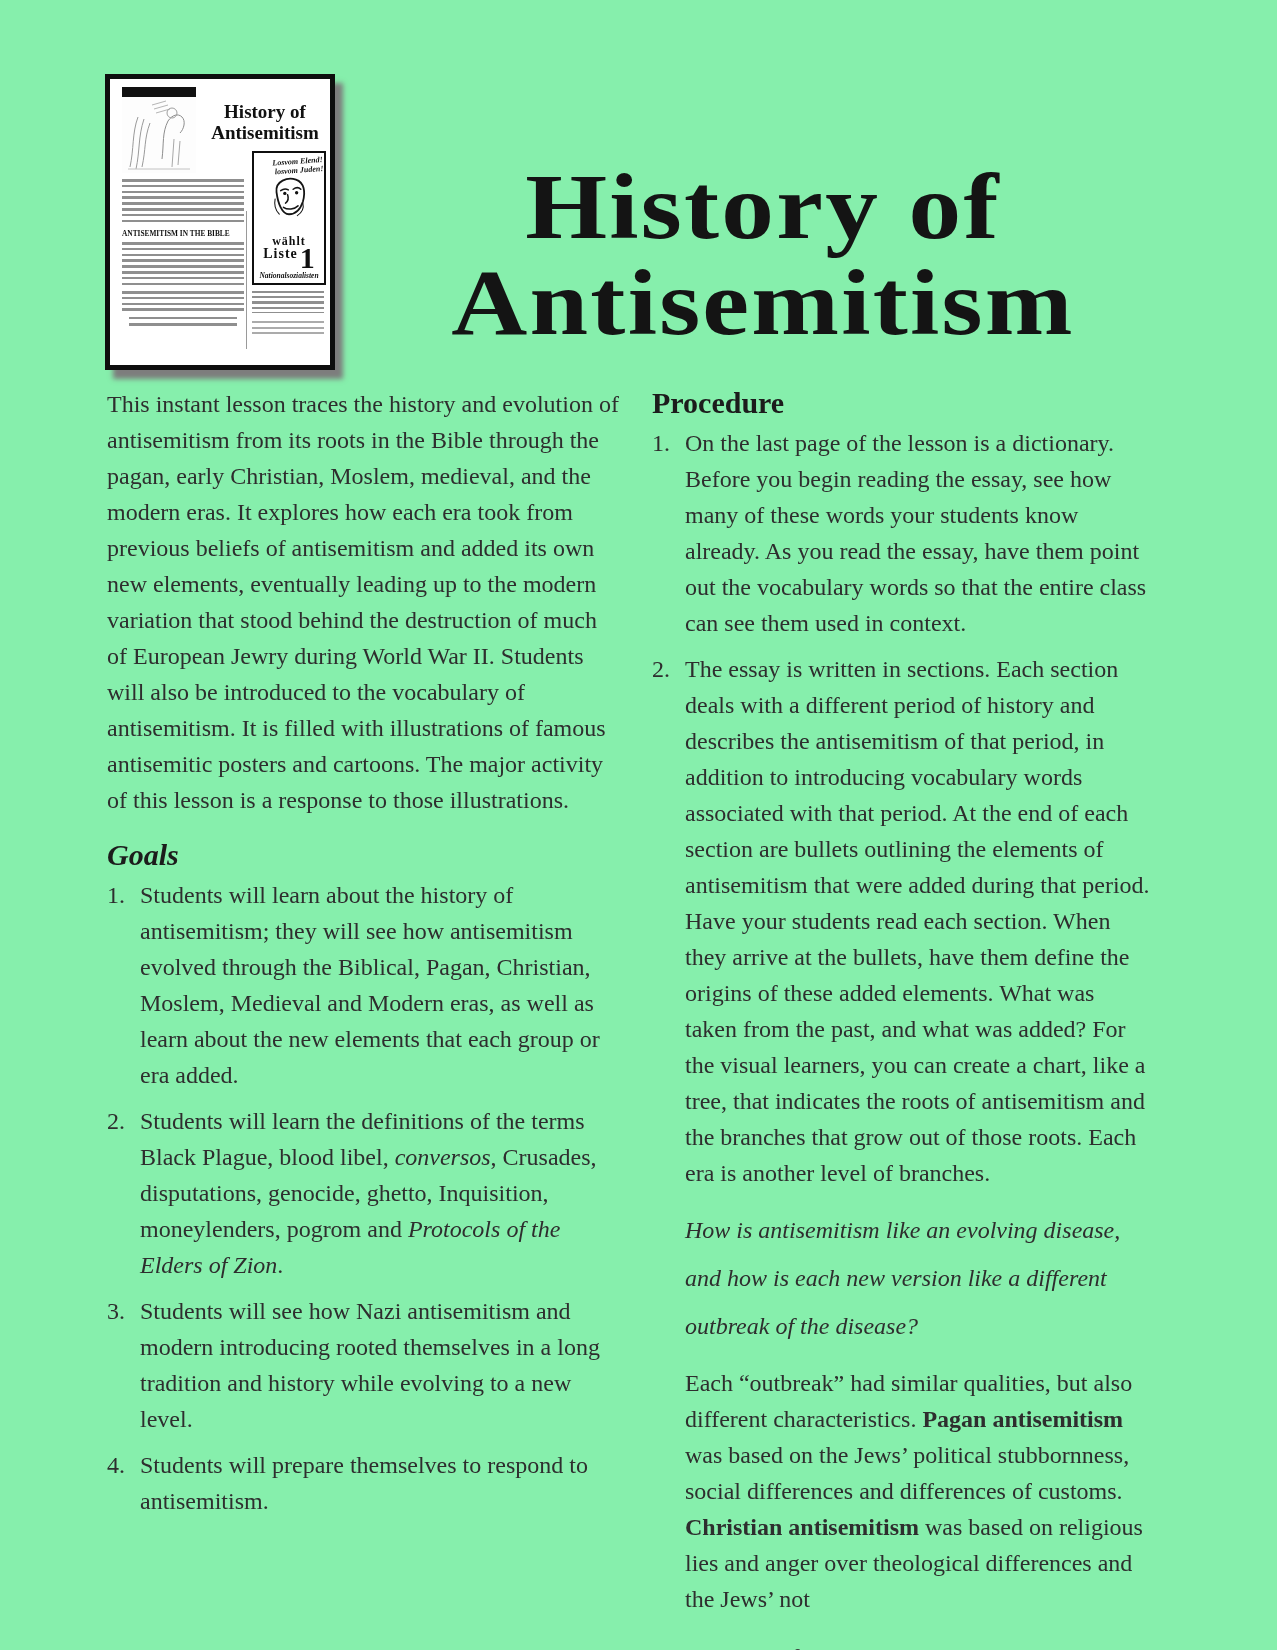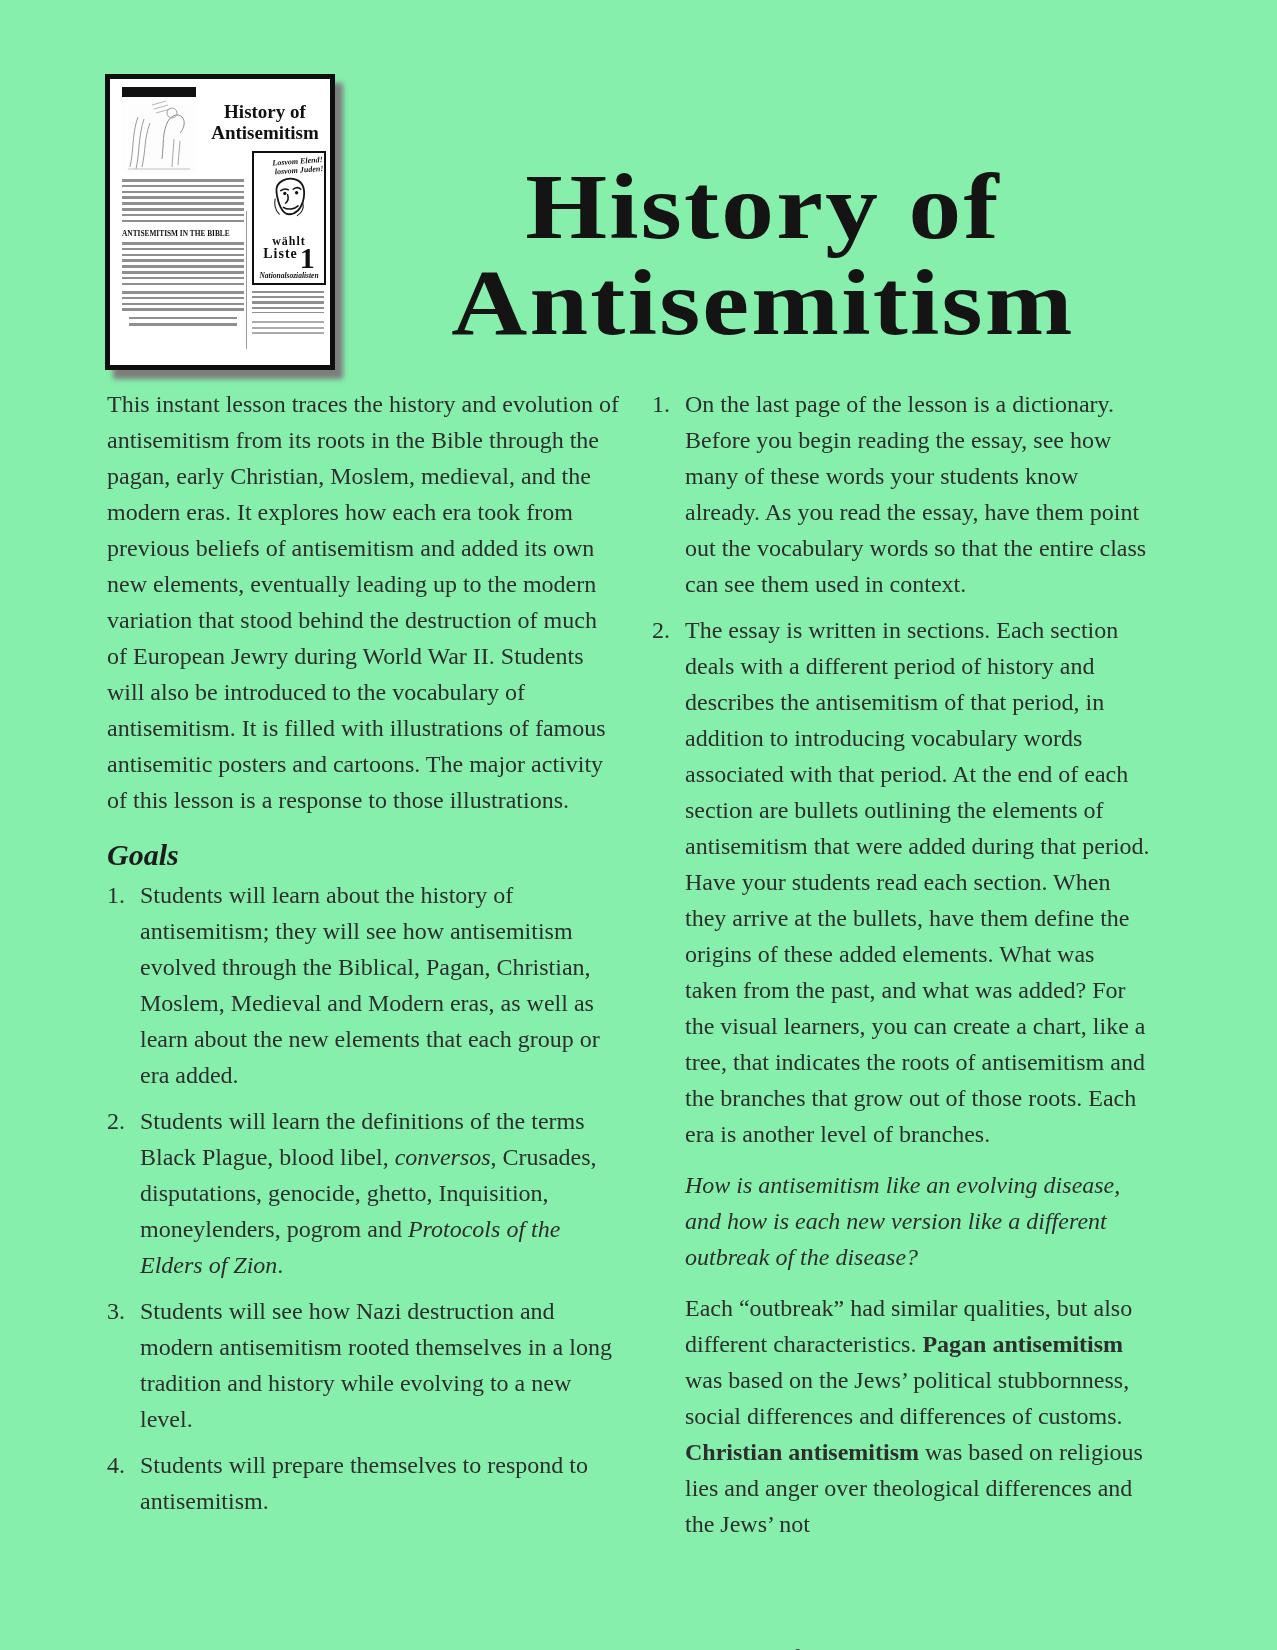--- a/index.html
+++ b/index.html
@@ -27,21 +27,21 @@
   .col{position:absolute;top:386px;text-align:left;
        -webkit-hyphens:auto;hyphens:auto;}
   .col.left{left:107px;width:515px;}
   .col.right{left:652px;width:500px;}
   .col h2{margin:0 0 5px 0;font-size:30px;line-height:34px;font-weight:bold;color:#1c1c1c;}
   .col h2.goals-h{margin-top:20px;font-style:italic;}
   p.body{margin:0;font-size:24px;line-height:36px;}
   .li{display:flex;margin:0 0 10px 0;font-size:24px;line-height:36px;}
   .li .num{flex:none;width:33px;}
   .li .li-text{flex:1;}
-  .question{margin:15px 0 15px 33px;font-size:24px;line-height:36px;font-style:italic;}
+  .question{margin:15px 0 15px 33px;font-size:24px;line-height:48px;font-style:italic;}
   .answer{margin:0 0 6px 33px;font-size:24px;line-height:36px;}
   .it{font-style:italic;margin-top:48px;}
   .bd{font-weight:bold;}
 
   
   .footer{
     position:absolute;top:1644px;left:0;right:112px;
     text-align:right;font-size:26px;color:#3a3a3a;
   }
 
@@ -161,29 +161,30 @@
     <div class="li">
       <span class="num">1.</span>
       <span class="li-text"><span>Students will learn about the history of antisemitism; they will see how antisemitism evolved through the Biblical, Pagan, Christian, Moslem, Medieval and Modern eras, as well as learn about the new elements that each group or era added.</span></span>
     </div>
     <div class="li">
       <span class="num">2.</span>
       <span class="li-text"><span>Students will learn the definitions of the terms Black Plague, blood libel, </span><span class="it">conversos</span><span>, Crusades, disputations, genocide, ghetto, Inquisition, moneylenders, pogrom and </span><span class="it">Protocols of the Elders of Zion</span><span>.</span></span>
     </div>
     <div class="li">
       <span class="num">3.</span>
-      <span class="li-text"><span>Students will see how Nazi destruction and modern antisemitism rooted themselves in a long tradition and history while evolving to a new level.</span></span>
+      <span class="li-text"><span>Students will see how Nazi antisemitism and modern introducing rooted themselves in a long tradition and history while evolving to a new level.</span></span>
     </div>
     <div class="li">
       <span class="num">4.</span>
       <span class="li-text"><span>Students will prepare themselves to respond to antisemitism.</span></span>
     </div>
   </div>
 
   <div class="col right">
+    <h2>Procedure</h2>
     <div class="li">
       <span class="num">1.</span>
       <span class="li-text"><span>On the last page of the lesson is a dictionary. Before you begin reading the essay, see how many of these words your students know already. As you read the essay, have them point out the vocabulary words so that the entire class can see them used in context.</span></span>
     </div>
     <div class="li">
       <span class="num">2.</span>
       <span class="li-text"><span>The essay is written in sections. Each section deals with a different period of history and describes the antisemitism of that period, in addition to introducing vocabulary words associated with that period. At the end of each section are bullets outlining the elements of antisemitism that were added during that period. Have your students read each section. When they arrive at the bullets, have them define the origins of these added elements. What was taken from the past, and what was added? For the visual learners, you can create a chart, like a tree, that indicates the roots of antisemitism and the branches that grow out of those roots. Each era is another level of branches.</span></span>
     </div>
     <p class="question">How is antisemitism like an evolving disease, and how is each new version like a different outbreak of the disease?</p>
     <p class="answer"><span>Each “outbreak” had similar qualities, but also different characteristics. </span><span class="bd">Pagan antisemitism</span><span> was based on the Jews’ political stubbornness, social differences and differences of customs. </span><span class="bd">Christian antisemitism</span><span> was based on religious lies and anger over theological differences and the Jews’ not</span></p>

